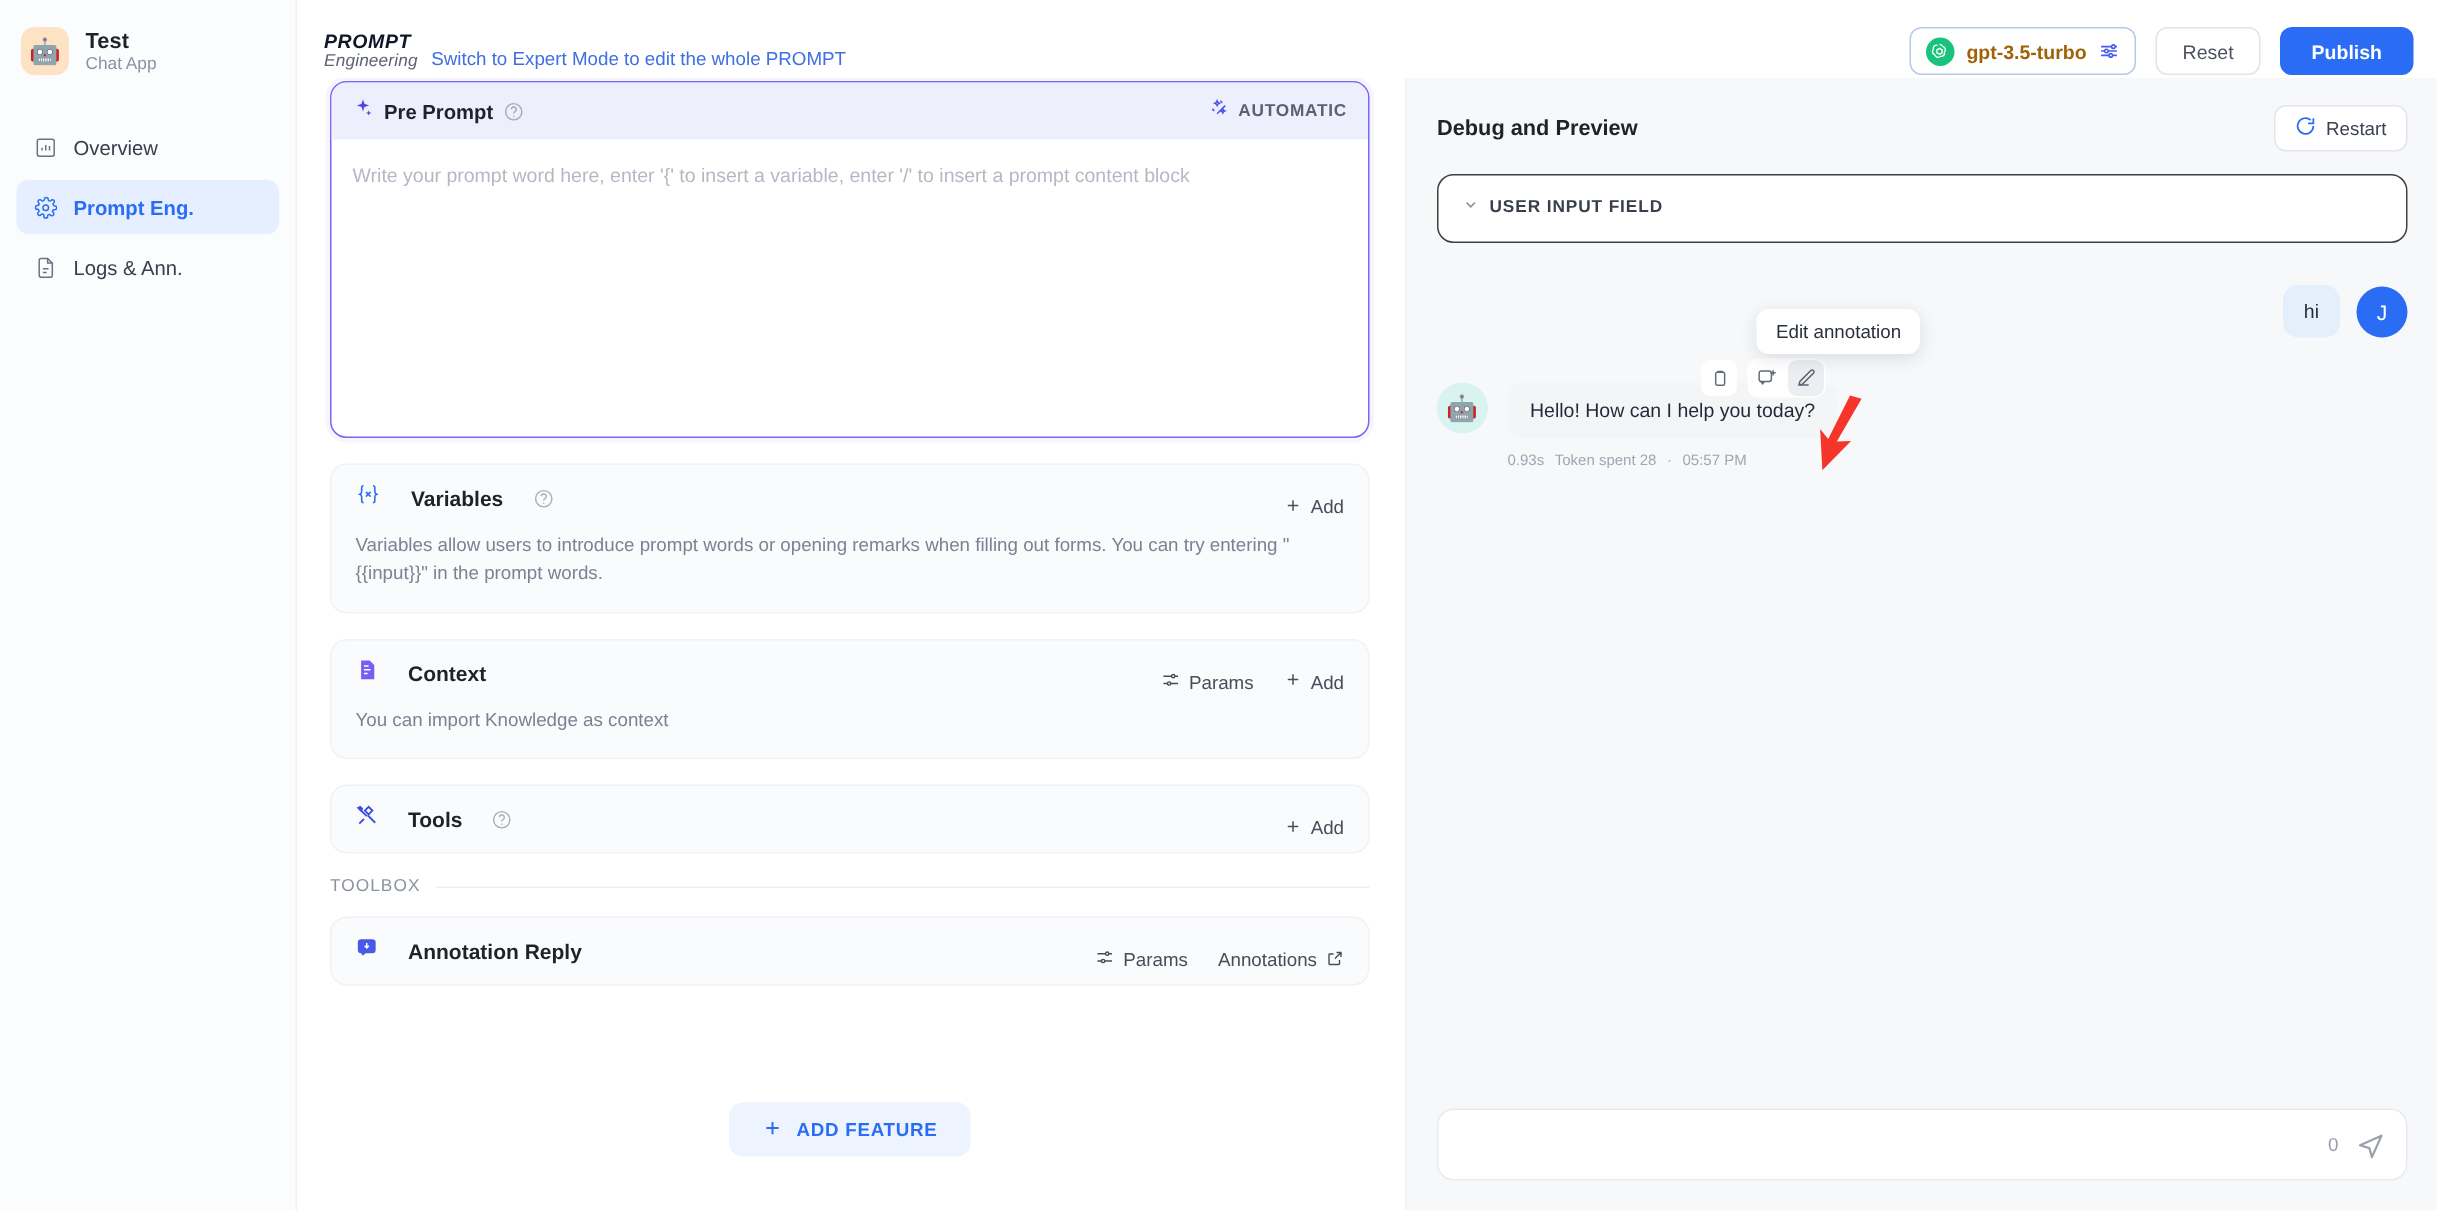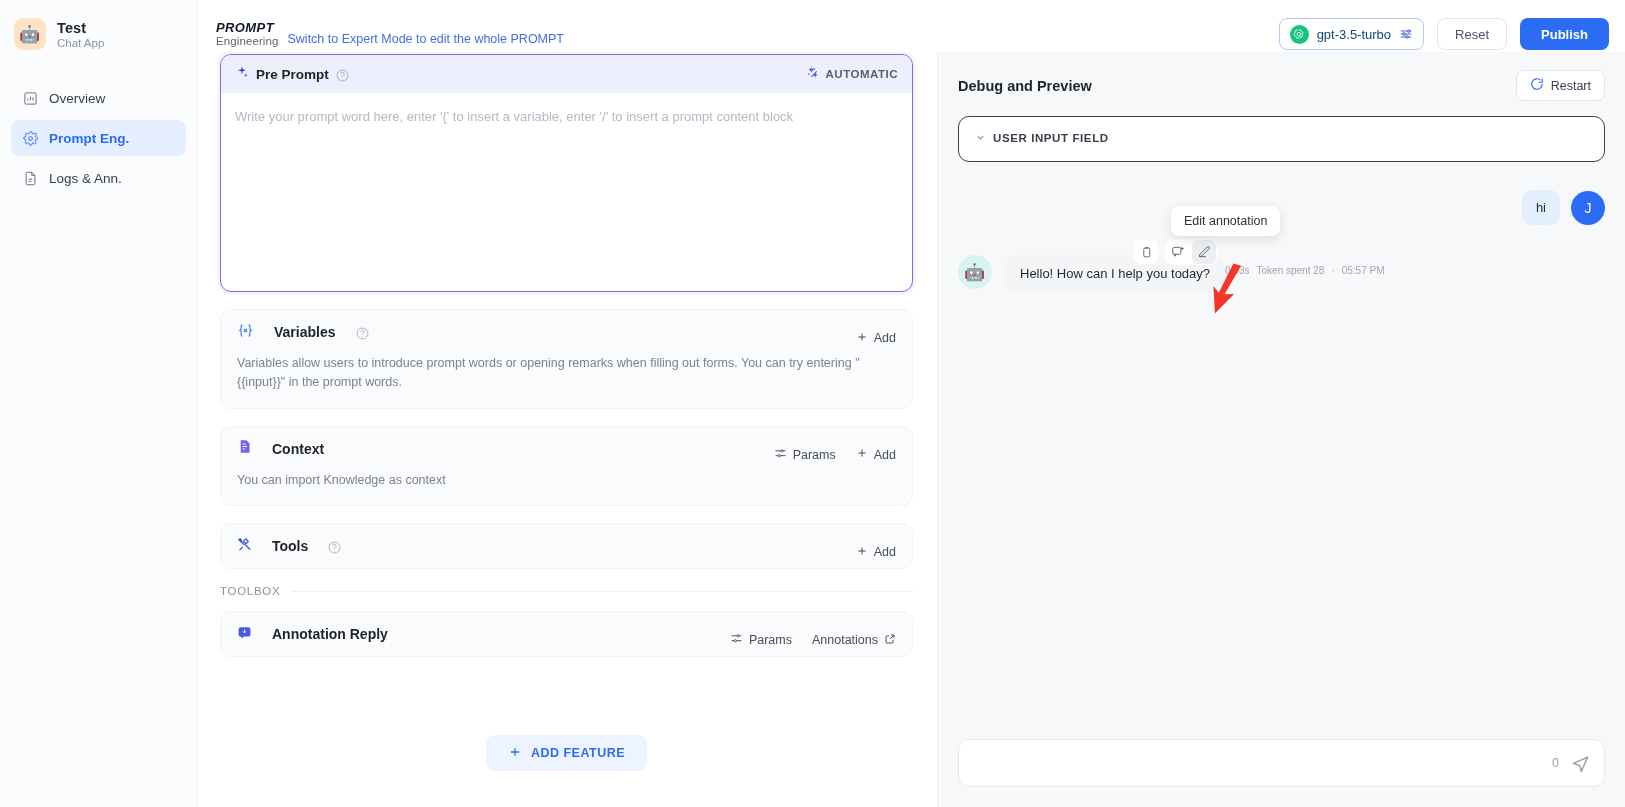--- a/index.html
+++ b/index.html
@@ -44,35 +44,35 @@
   
   .main { flex: 1 1 auto; height: 807px; display: flex; flex-direction: column; min-width: 0; }
 
   .topbar {
     height: 52px; flex: 0 0 52px; display: flex; align-items: center;
     padding: 16px 16px 0 18px; background: #fff; position: relative;
   }
   .prompt-brand { display: flex; align-items: baseline; gap: 9px; }
   .pb-stack { display: flex; flex-direction: column; line-height: 1.05; }
   .pb-top { font-size: 13px; font-weight: 700; font-style: italic; letter-spacing: .4px; color: #101828; }
-  .pb-bot { font-size: 11.5px; color: #5e6470; letter-spacing: .1px; }
+  .pb-bot { font-size: 11.5px; font-style: italic; color: #5e6470; letter-spacing: .1px; }
   .expert-link { font-size: 12.5px; color: #3f6fe0; cursor: pointer; align-self: flex-end; padding-bottom: 1px; }
 
   .top-right { margin-left: auto; display: flex; align-items: center; gap: 13px; }
   .model-chip {
     display: flex; align-items: center; gap: 8px;
     height: 32px; padding: 0 10px; border-radius: 8px;
     border: 1px solid #b7c8ec; background: #fff; cursor: pointer;
   }
   .oa-badge {
     width: 19px; height: 19px; border-radius: 50%;
     background: #19c37d; display: flex; align-items: center;
     justify-content: center; color: #fff; font-size: 11px;
   }
-  .model-name { font-size: 13px; font-weight: 400; color: #0c4a6e; }
+  .model-name { font-size: 13px; font-weight: 700; color: #a16207; }
   .slider-ic { display: flex; }
   .btn-reset {
     height: 32px; padding: 0 17px; border-radius: 8px;
     border: 1px solid #dfe3ea; background: #fff; color: #4b5160;
     font-size: 13px; cursor: pointer; font-family: inherit;
   }
   .btn-publish {
     height: 32px; padding: 0 21px; border-radius: 8px; border: none;
     background: #2a6df4; color: #fff; font-size: 13px; font-weight: 600;
     cursor: pointer; font-family: inherit;
@@ -160,21 +160,21 @@
     color: #fff; font-size: 14px; display: flex; align-items: center;
     justify-content: center; font-weight: 500;
   }
 
   .row-bot { display: flex; align-items: flex-start; gap: 13px; margin-top: 30px; position: relative; }
   .avatar-bot {
     width: 34px; height: 34px; border-radius: 50%; background: #d9f3f0;
     display: flex; align-items: center; justify-content: center; font-size: 17px;
     flex: 0 0 34px;
   }
-  .bot-col { display: flex; flex-direction: row; text-align: right; }
+  .bot-col { display: flex; flex-direction: column; text-align: right; }
   .bubble-bot {
     background: #f4f5f7; color: #1f2937; font-size: 13px;
     padding: 11px 15px; border-radius: 10px; align-self: flex-start;
   }
   .bot-meta { margin-top: 10px; font-size: 10px; color: #a0a6b2; display: flex; gap: 7px; }
 
   .msg-actions {
     position: absolute; left: 176px; top: -16px;
     display: flex; align-items: center; gap: 7px;
   }

